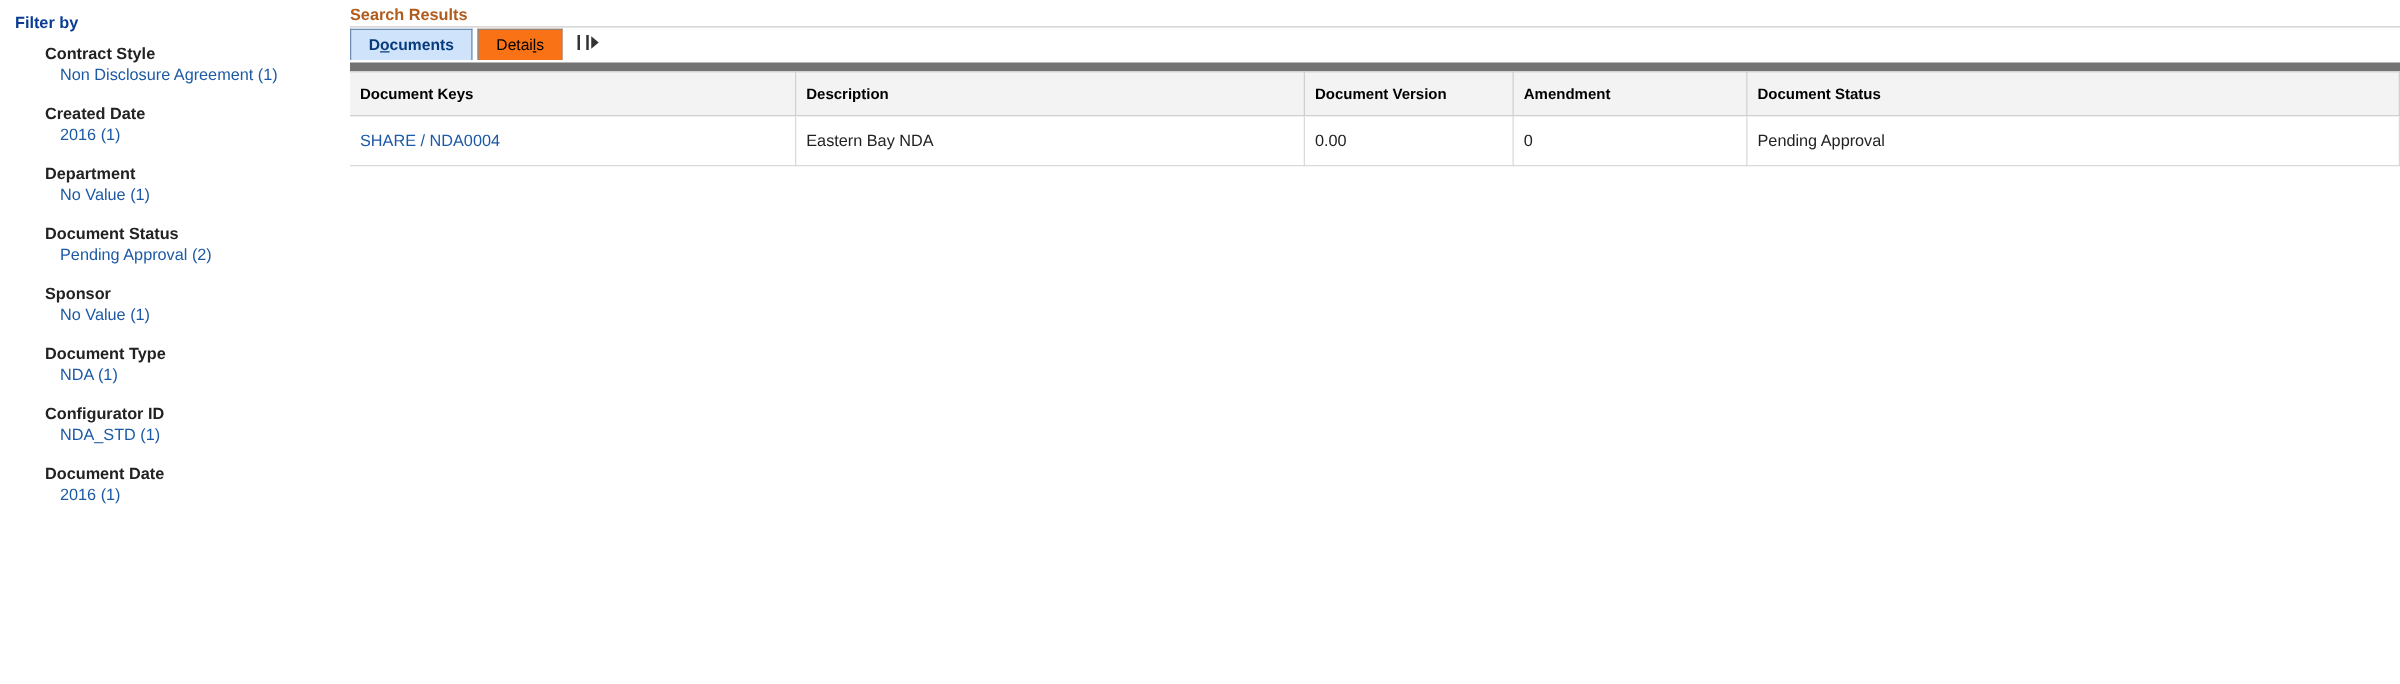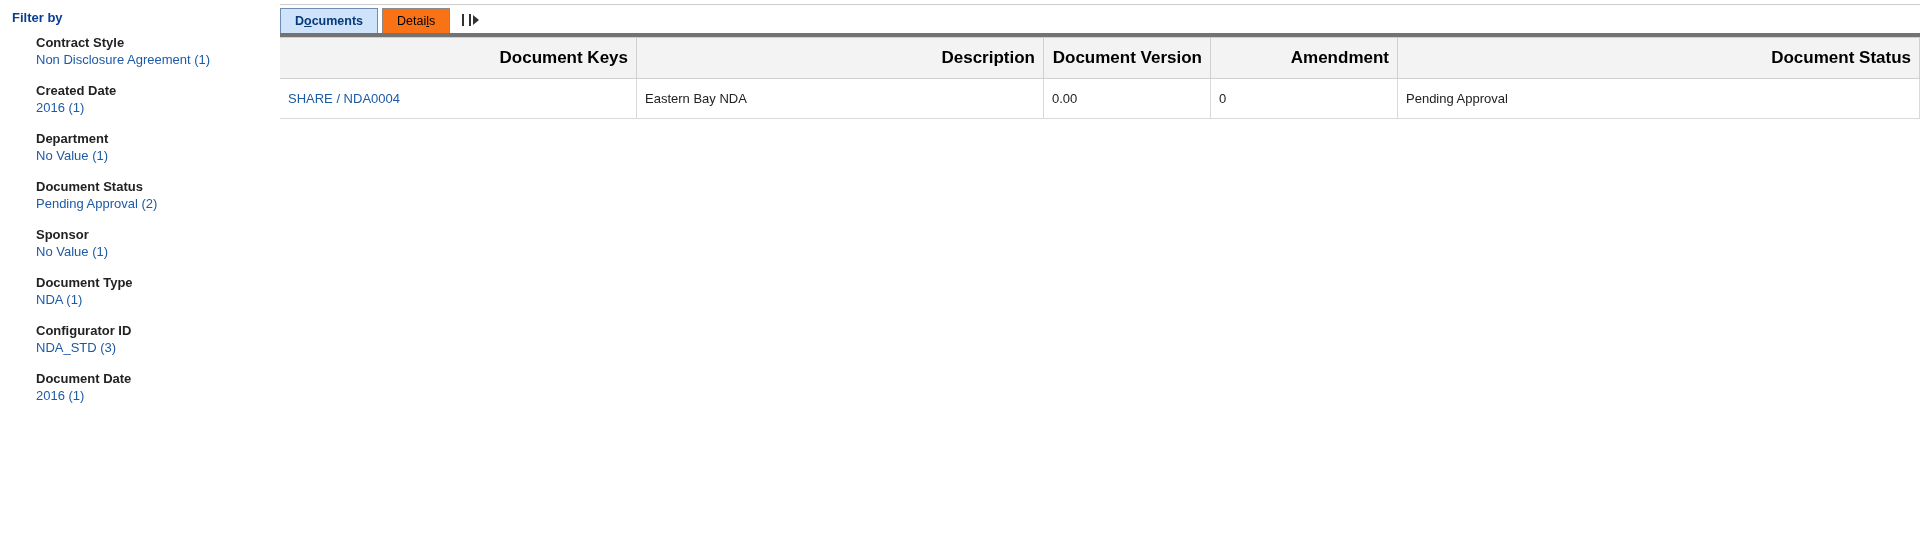--- a/index.html
+++ b/index.html
@@ -1,33 +1,33 @@
 <!DOCTYPE html>
 <html><head>
 <meta charset="utf-8">
 <style>
 html,body{margin:0;padding:0;font-family:Arial,Helvetica,sans-serif;font-size:13px;color:#000;background:#fff}
 .wrap{display:flex;width:1920px}
 .sidebar{width:280px;padding:10px 10px 10px 22px;box-sizing:border-box}
 .filter-title{color:#0a3d91;font-weight:bold;margin:0 0 10px -10px;font-size:13px}
 .facet{margin:0 0 16px 14px}
 .facet-label{font-weight:bold;color:#222;margin-bottom:2px}
-.facet-value{color:#1d5aa5;cursor:pointer;}
+.facet-value{color:#1d5aa5;cursor:pointer;margin-left:12px}
 .main{flex:1;padding:4px 0 0 0;min-width:0}
 .sr-title{color:#b15b1c;font-weight:bold;margin:0 0 2px 0;padding-left:0}
 .hr-top{border-top:1px solid #ccc;margin:0}
-.tabs{display:flex;align-items:center;border-bottom:4px solid #737373;height:28px}
+.tabs{display:flex;align-items:flex-start;border-bottom:7px solid #737373;height:28px}
 .tab{border:1px solid #8a8a8a;border-bottom:none;padding:5px 14px;font-size:12.5px;margin-right:4px;background:#f97316;cursor:pointer;line-height:14px;position:relative;top:1px}
 .tab.active{background:#cfe4fb;font-weight:bold;border-color:#6f8db3;color:#073a7a}
 .tab-underline{text-decoration:underline}
 .tab-icon{display:inline-flex;align-items:center;padding:5px 8px;cursor:pointer;position:relative;top:1px}
 .tab-icon span.bars{display:inline-block;width:5px;height:12px;border-left:2px solid #333;border-right:2px solid #333;margin-right:2px}
 .tab-icon span.tri{display:inline-block;width:0;height:0;border-top:5px solid transparent;border-bottom:5px solid transparent;border-left:6px solid #333}
 table.grid{width:100%;border-collapse:collapse}
-table.grid th{background:#f3f3f3;border:1px solid #d0d0d0;text-align:right;padding:10px 8px;font-weight:bold;font-size:17px;color:#000}
+table.grid th{background:#f3f3f3;border:1px solid #d0d0d0;text-align:left;padding:10px 8px;font-weight:bold;font-size:12px;color:#000}
 table.grid td{border:1px solid #d9d9d9;padding:12px 8px;font-size:13px;color:#222;vertical-align:middle}
 table.grid td:first-child{border-left:none}
 table.grid th:first-child{border-left:none}
 .link{color:#1d5aa5;cursor:pointer}
 .col-keys{width:340px}
 .col-desc{width:390px}
 .col-ver{width:150px}
 .col-amd{width:170px}
 </style>
 </head>
@@ -56,30 +56,31 @@
         <div class="facet">
           <div class="facet-label">Sponsor</div>
           <div class="facet-value">No Value (1)</div>
         </div>
         <div class="facet">
           <div class="facet-label">Document Type</div>
           <div class="facet-value">NDA (1)</div>
         </div>
         <div class="facet">
           <div class="facet-label">Configurator ID</div>
-          <div class="facet-value">NDA_STD (3)</div>
+          <div class="facet-value">NDA_STD (1)</div>
         </div>
         <div class="facet">
           <div class="facet-label">Document Date</div>
           <div class="facet-value">2016 (1)</div>
         </div>
       </div>
   </div>
 
   <div class="main">
+    <div class="sr-title">Search Results</div>
     <div class="hr-top"></div>
     <div class="tabs">
       <div id="tabs-container" style="display:flex">
           <div class="tab active">D<span class="tab-underline">o</span>cuments</div>
           <div class="tab">Detai<span class="tab-underline">l</span>s</div>
         </div>
       <div class="tab-icon">
         <span class="bars"></span>
           <span class="tri"></span>
       </div>

